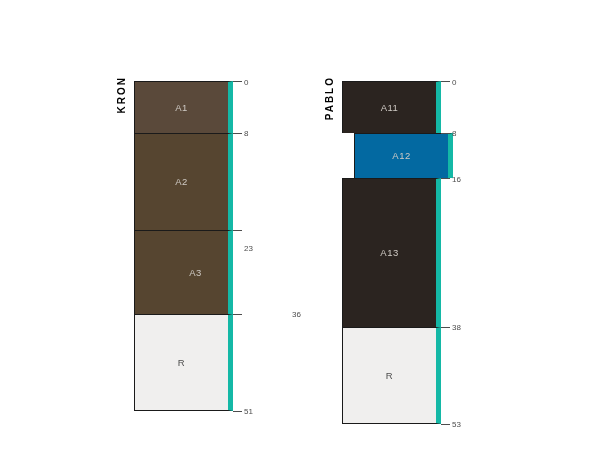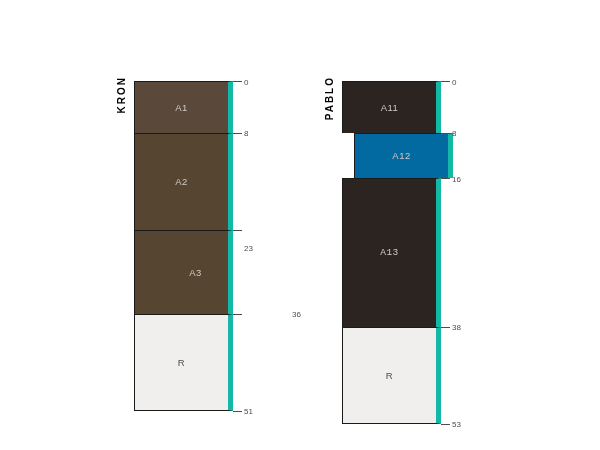--- a/index.html
+++ b/index.html
@@ -98,21 +98,21 @@
     <div class="depth-tick" style="left: 233px; width: 9px; top: 410.97px; background: rgb(77, 77, 77);"></div>
     <div class="depth-label" style="left: 244px; top: 411.47px;">51</div>
     <div class="profile-id" style="left: 324px; top: 76px;">PABLO</div>
     <div class="horizon" style="left: 342px; width: 99px; top: 81px; height: 51.76px; background: rgb(43, 36, 32); border-top-color: rgb(26, 26, 26); justify-content: center;">
       <span class="horizon-name" style="color: rgb(207, 202, 196);">A11</span>
     </div>
     <div class="horizon" style="left: 354px; width: 99px; top: 132.76px; height: 45.29px; background: #0369a1; border-top-color: rgb(26, 26, 26);">
       <span class="horizon-name" style="color: rgb(207, 202, 196);">A12</span>
     </div>
     <div class="horizon" style="left: 342px; width: 99px; top: 178.05px; height: 148.81px; background: rgb(43, 36, 32); border-top-color: rgb(26, 26, 26);">
-      <span class="horizon-name" style="color: rgb(207, 202, 196); font-family: Liberation Mono, monospace;">A13</span>
+      <span class="horizon-name" style="color: rgb(207, 202, 196);">A13</span>
     </div>
     <div class="horizon last" style="left: 342px; width: 99px; top: 326.86px; height: 97.05px; background: rgb(240, 239, 238); border-top-color: rgb(26, 26, 26);">
       <span class="horizon-name" style="color: rgb(77, 77, 77);">R</span>
     </div>
     <div class="depth-tick" style="left: 441px; width: 9px; top: 81px; background: rgb(77, 77, 77);"></div>
     <div class="depth-label" style="left: 452px; top: 81.5px;">0</div>
     <div class="depth-tick" style="left: 441px; width: 9px; top: 132.76px; background: rgb(77, 77, 77);"></div>
     <div class="depth-label" style="left: 452px; top: 133.26px;">8</div>
     <div class="depth-tick" style="left: 441px; width: 9px; top: 178.05px; background: rgb(77, 77, 77);"></div>
     <div class="depth-label" style="left: 452px; top: 178.55px;">16</div>

